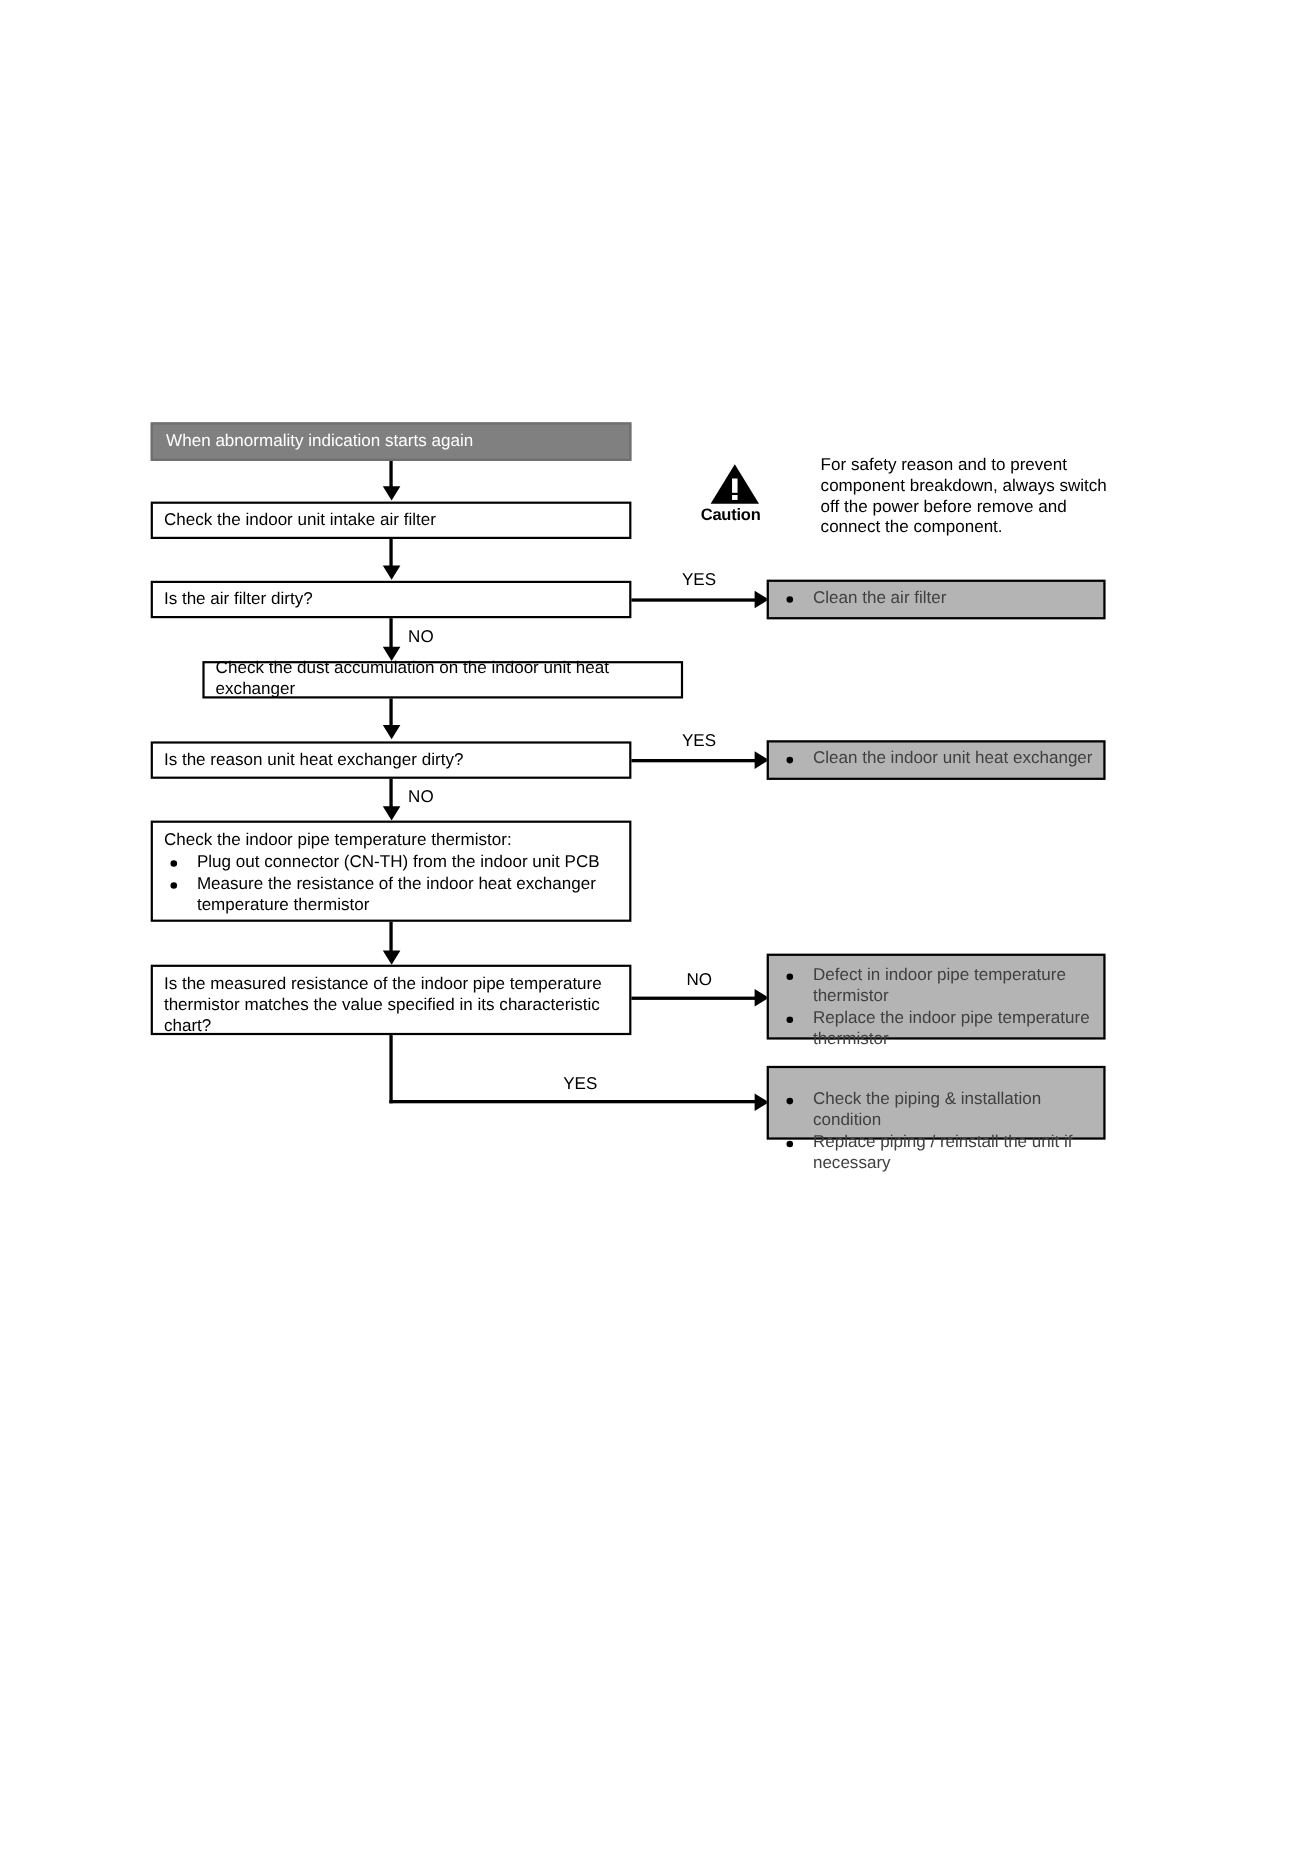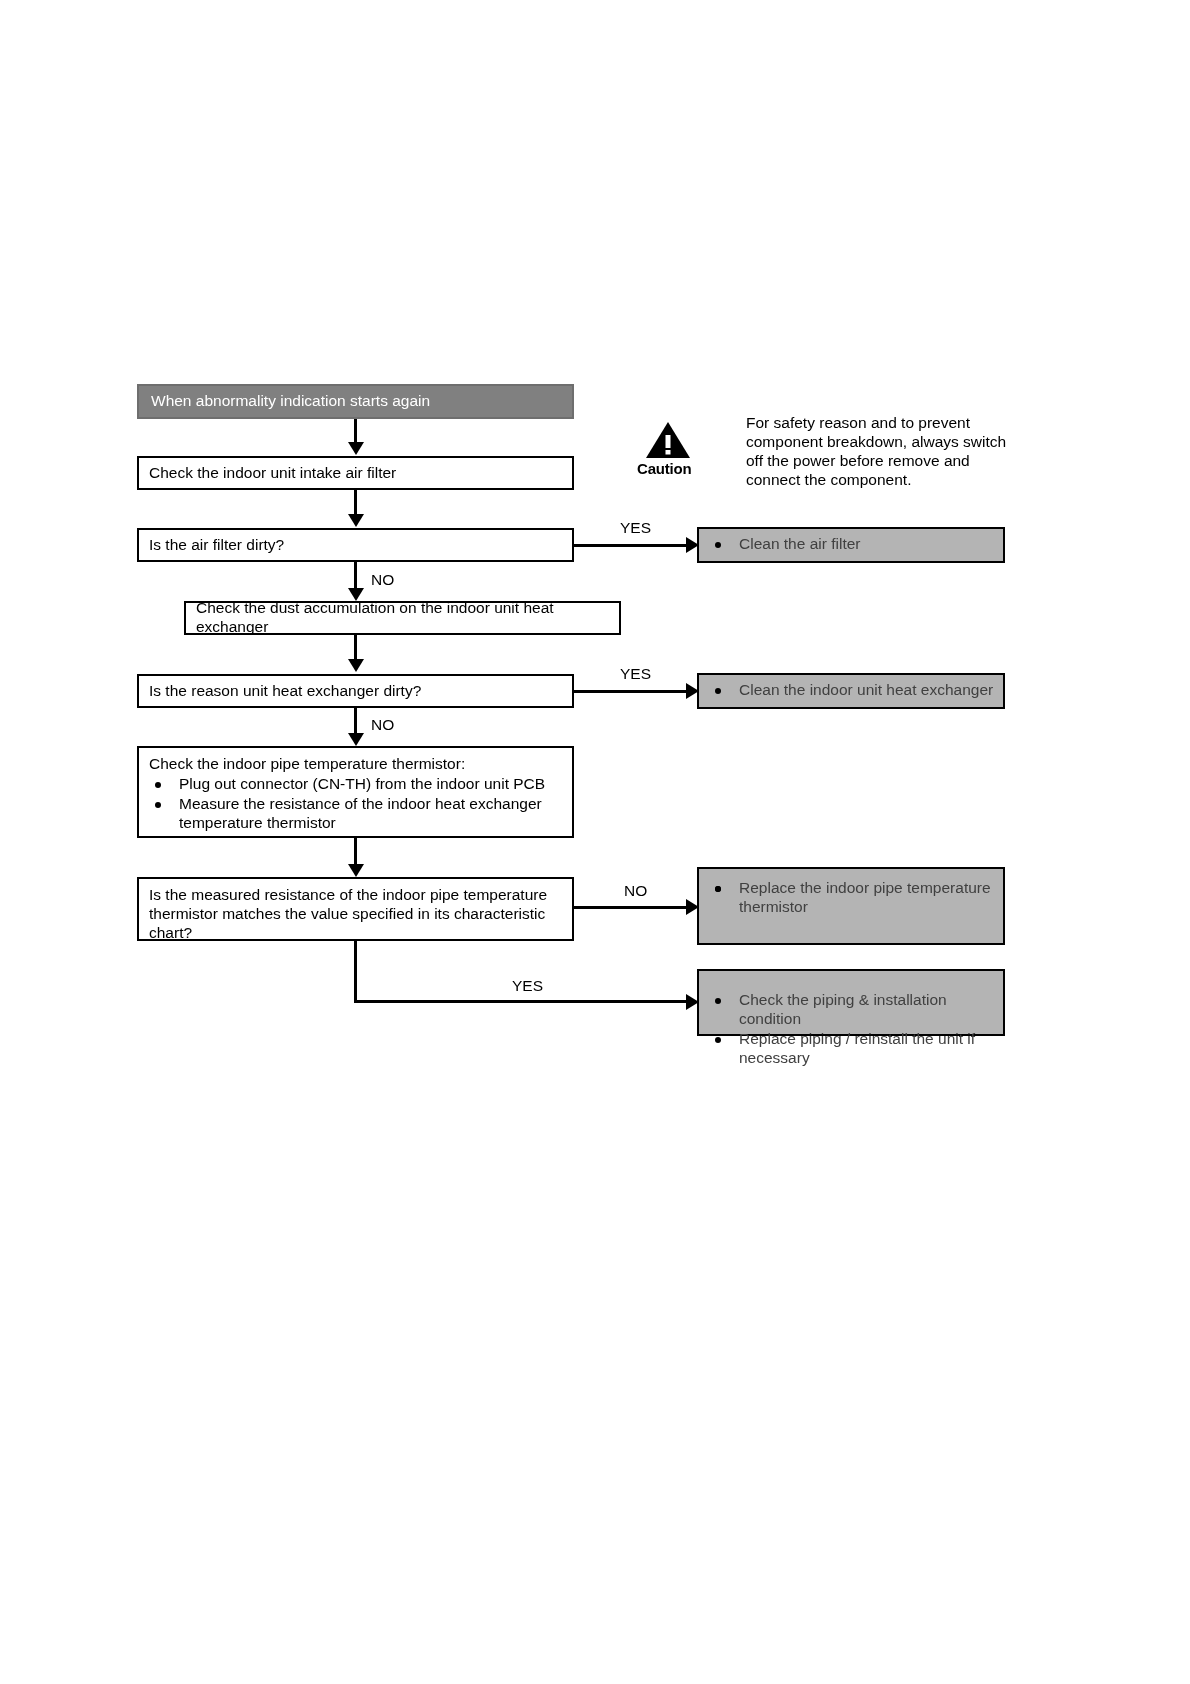--- a/index.html
+++ b/index.html
@@ -223,21 +223,21 @@
   <div class="node" style="left:137px; top:877px; width:437px; height:64px;">
     <span>Is the measured resistance of the indoor pipe temperature thermistor matches the value specified in its characteristic chart?</span>
   </div>
 
   <div class="hline" style="left:574px; top:906px; width:113px;"></div>
   <div class="arrow-right" style="left:686px; top:899px;"></div>
   <div class="edge-label" style="left:624px; top:882px;">NO</div>
 
   <div class="node gray" style="left:697px; top:867px; width:308px; height:78px; padding-top:9px;">
     <ul class="blist">
-      <li><span class="dot"></span></li>
+      <li><span class="dot"></span><span>Defect in indoor pipe temperature thermistor</span></li>
       <li><span class="dot"></span><span>Replace the indoor pipe temperature thermistor</span></li>
     </ul>
   </div>
 
   <div class="vline" style="left:354px; top:941px; height:62px;"></div>
   <div class="hline" style="left:354px; top:1000px; width:333px;"></div>
   <div class="arrow-right" style="left:686px; top:994px;"></div>
   <div class="edge-label" style="left:512px; top:977px;">YES</div>
 
   <div class="node gray" style="left:697px; top:969px; width:308px; height:67px; padding-top:20px;">

